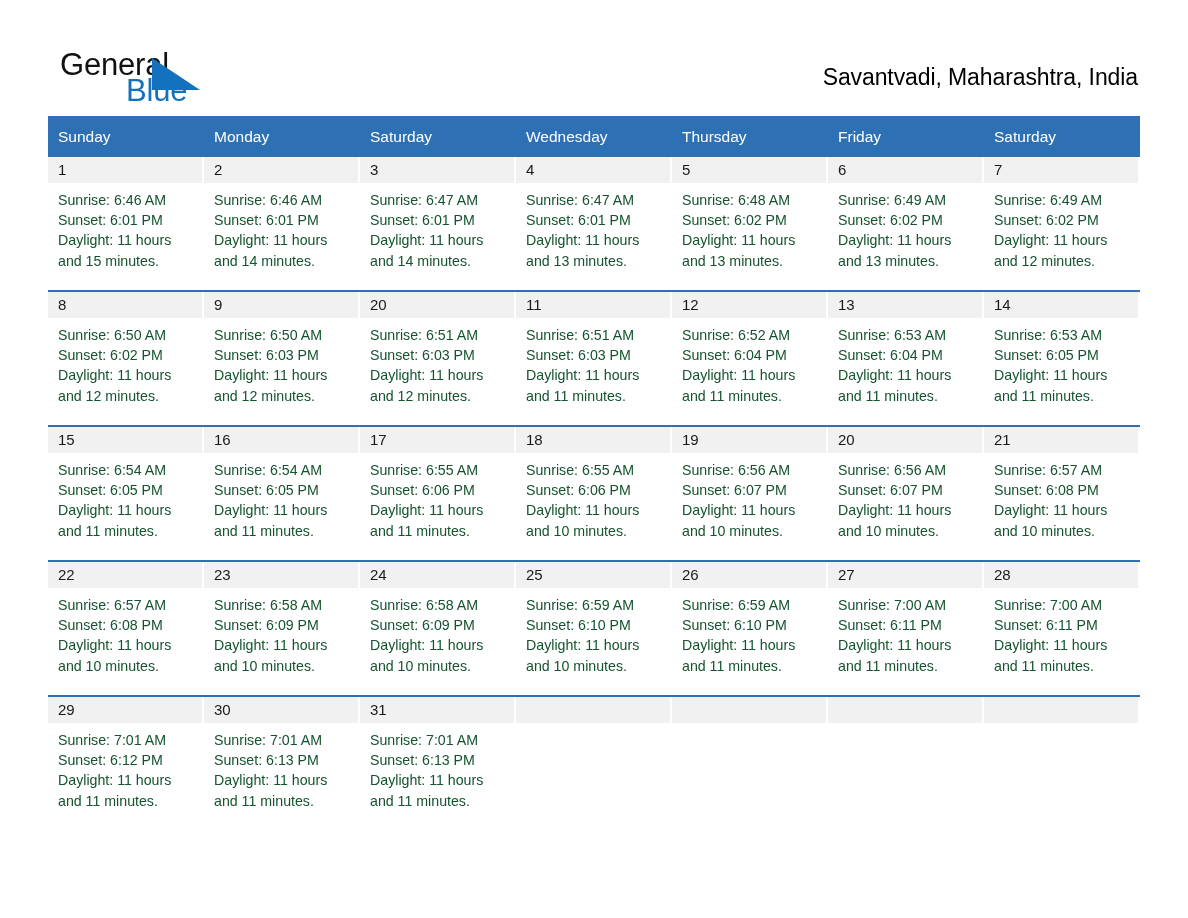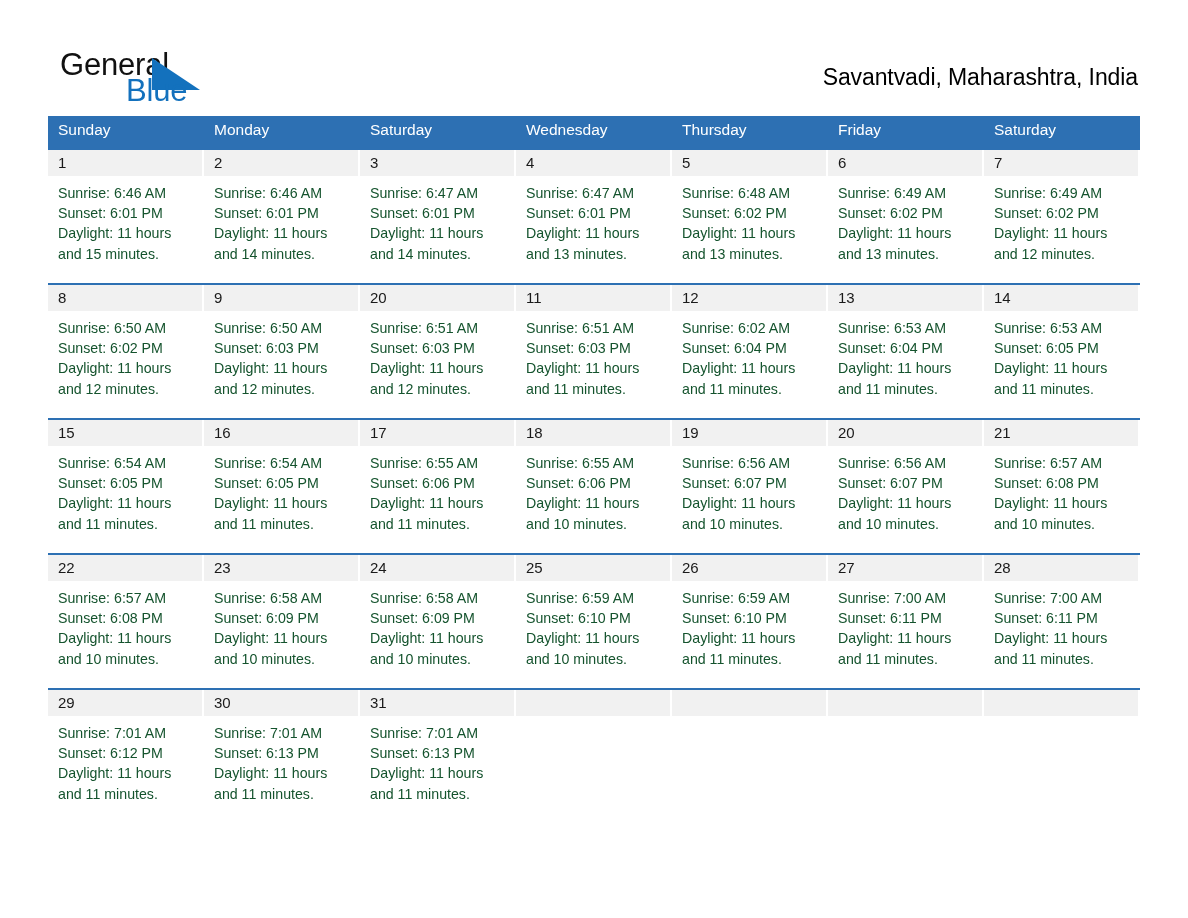--- a/index.html
+++ b/index.html
@@ -93,21 +93,21 @@
     border-spacing: 0;
     table-layout: fixed;
     margin-top: 8px;
   }
   .calendar thead th {
     background: #2d70b3;
     color: #ffffff;
     font-size: 15.5px;
     font-weight: 400;
     text-align: left;
-    padding: 4px 0 9px 10px;
+    padding: 12px 0 9px 10px;
     height: 32px;
     vertical-align: middle;
     border: none;
   }
   .calendar tbody td {
     vertical-align: top;
     padding: 0;
     border: none;
     background: #ffffff;
     width: 156px;
@@ -304,21 +304,21 @@
         <div>Daylight: 11 hours</div>
         <div>and 11 minutes.</div>
       </div>
     </div>
   </td>
 
   <td>
     <div class="cell-inner">
       <div class="daynum-band">12</div>
       <div class="cell-body">
-        <div>Sunrise: 6:02 AM</div>
+        <div>Sunrise: 6:52 AM</div>
         <div>Sunset: 6:04 PM</div>
         <div>Daylight: 11 hours</div>
         <div>and 11 minutes.</div>
       </div>
     </div>
   </td>
 
   <td>
     <div class="cell-inner">
       <div class="daynum-band">13</div>

